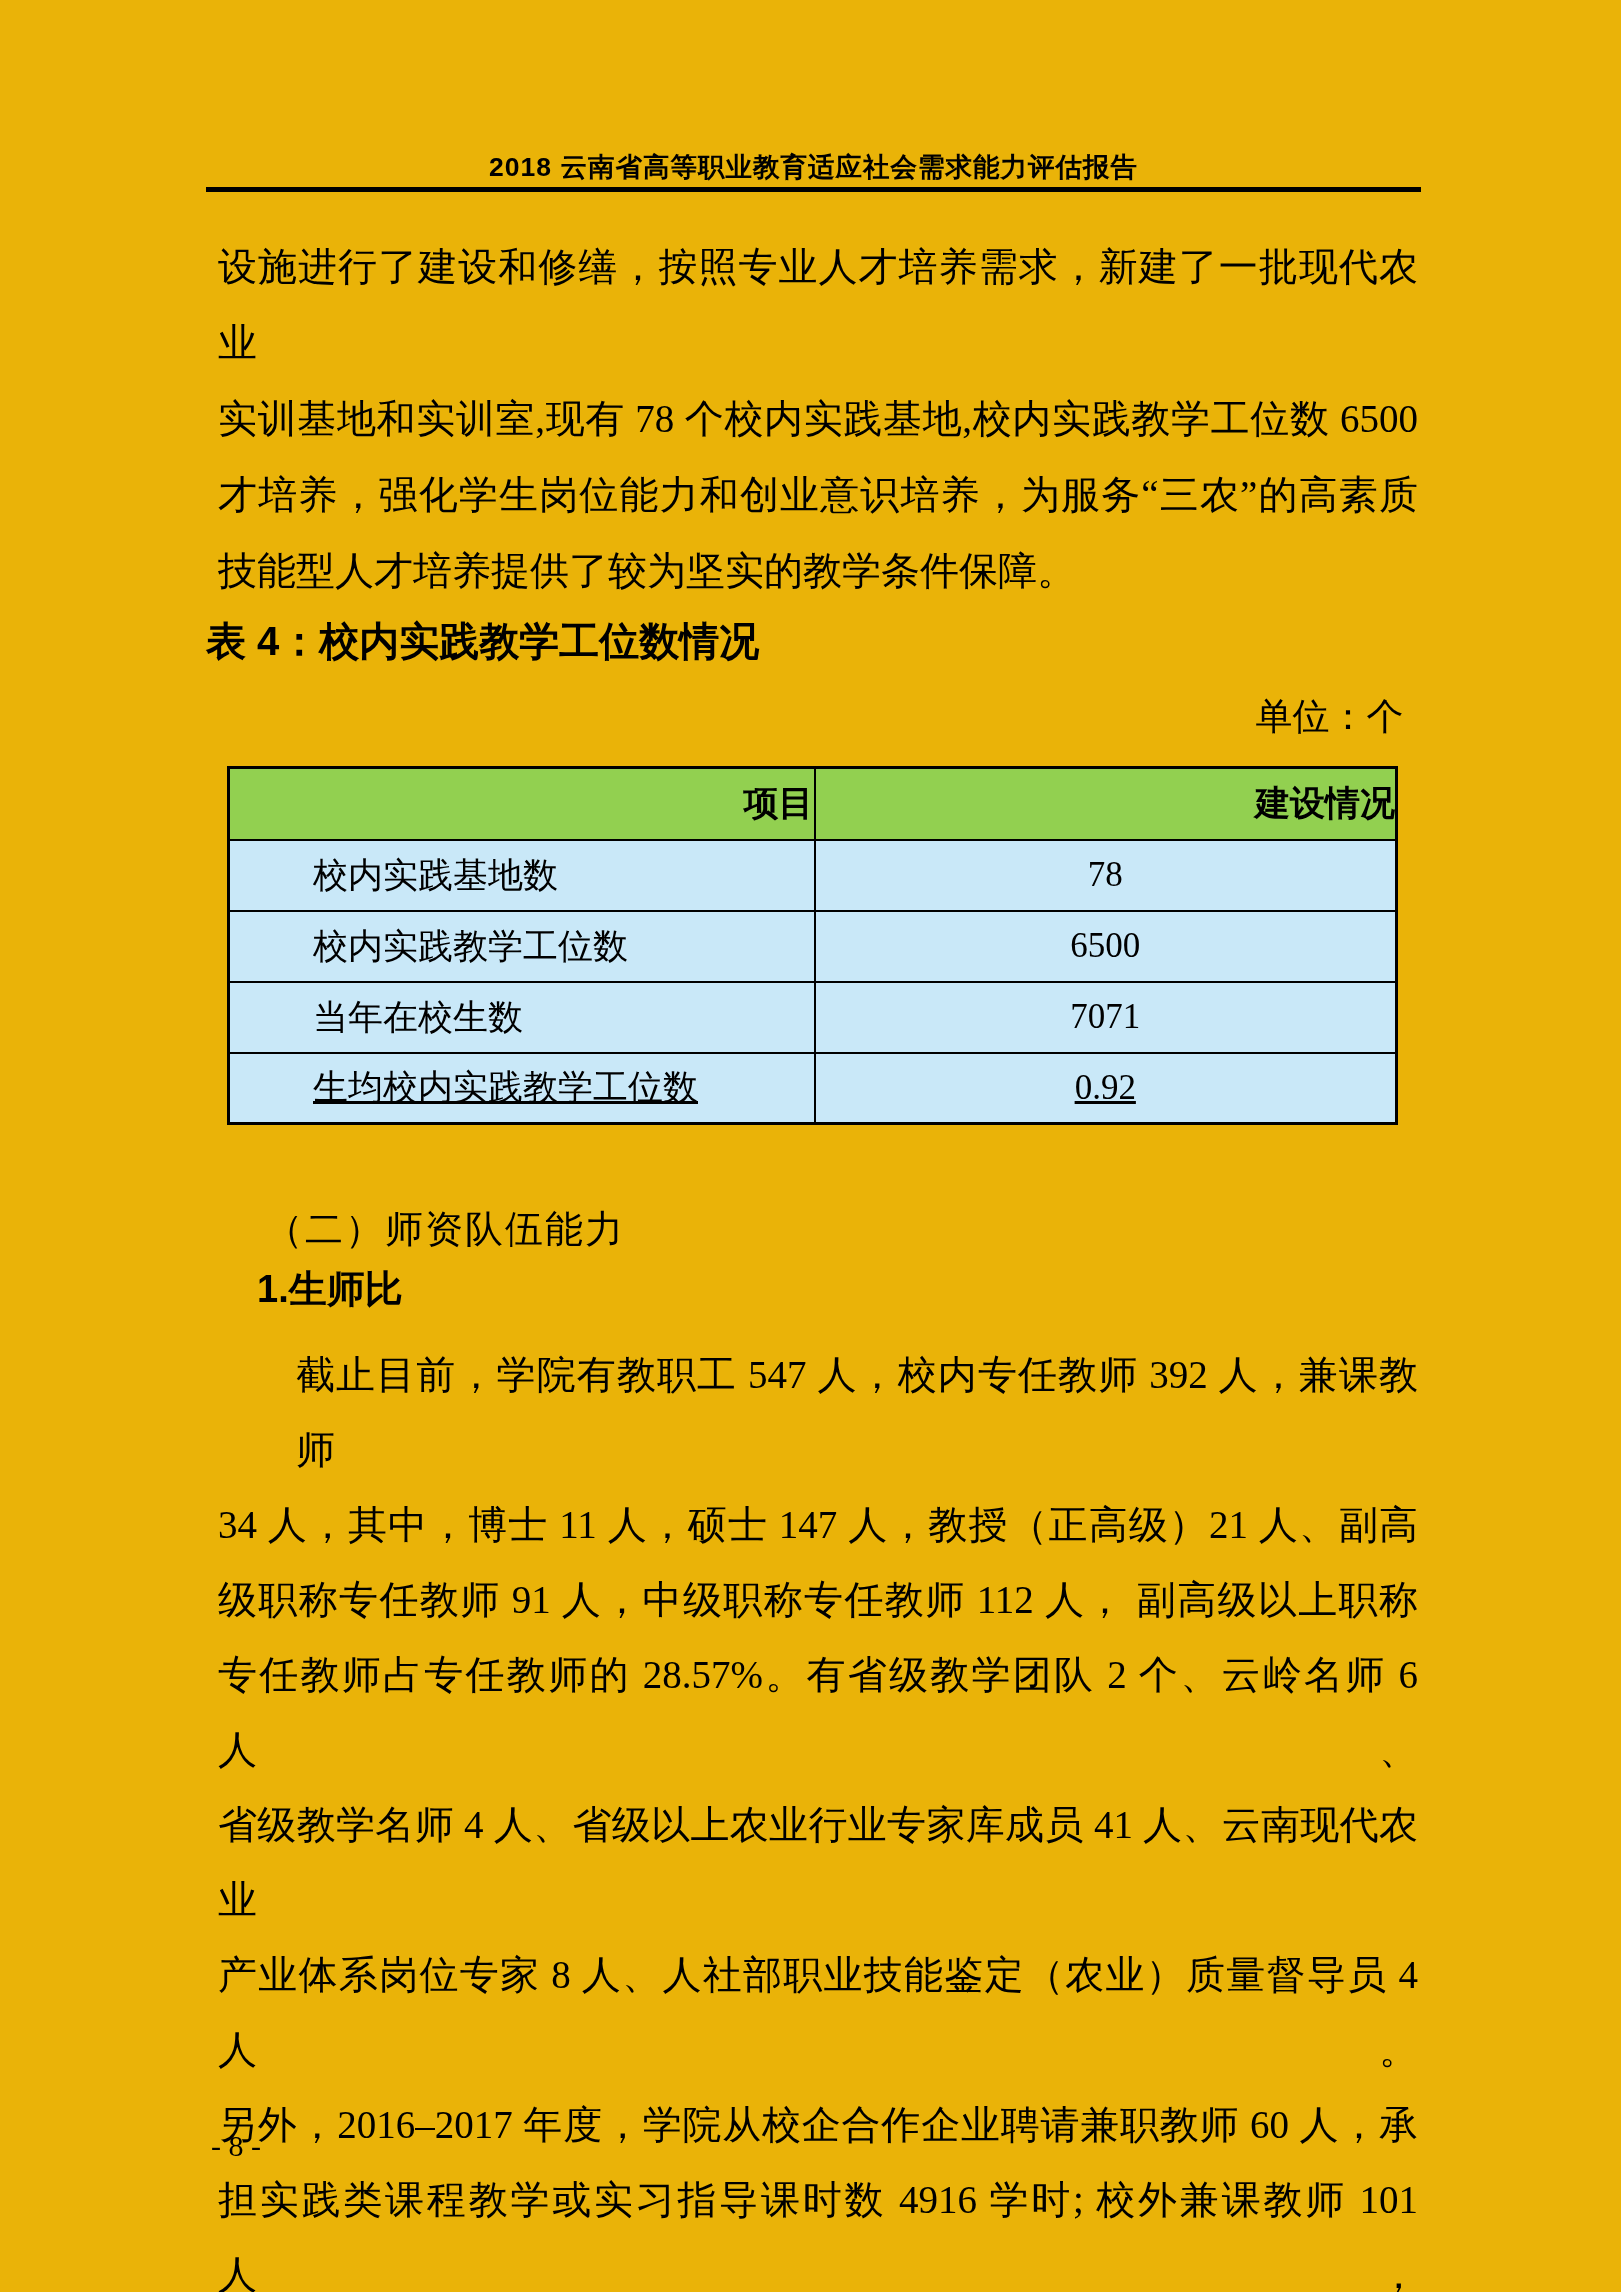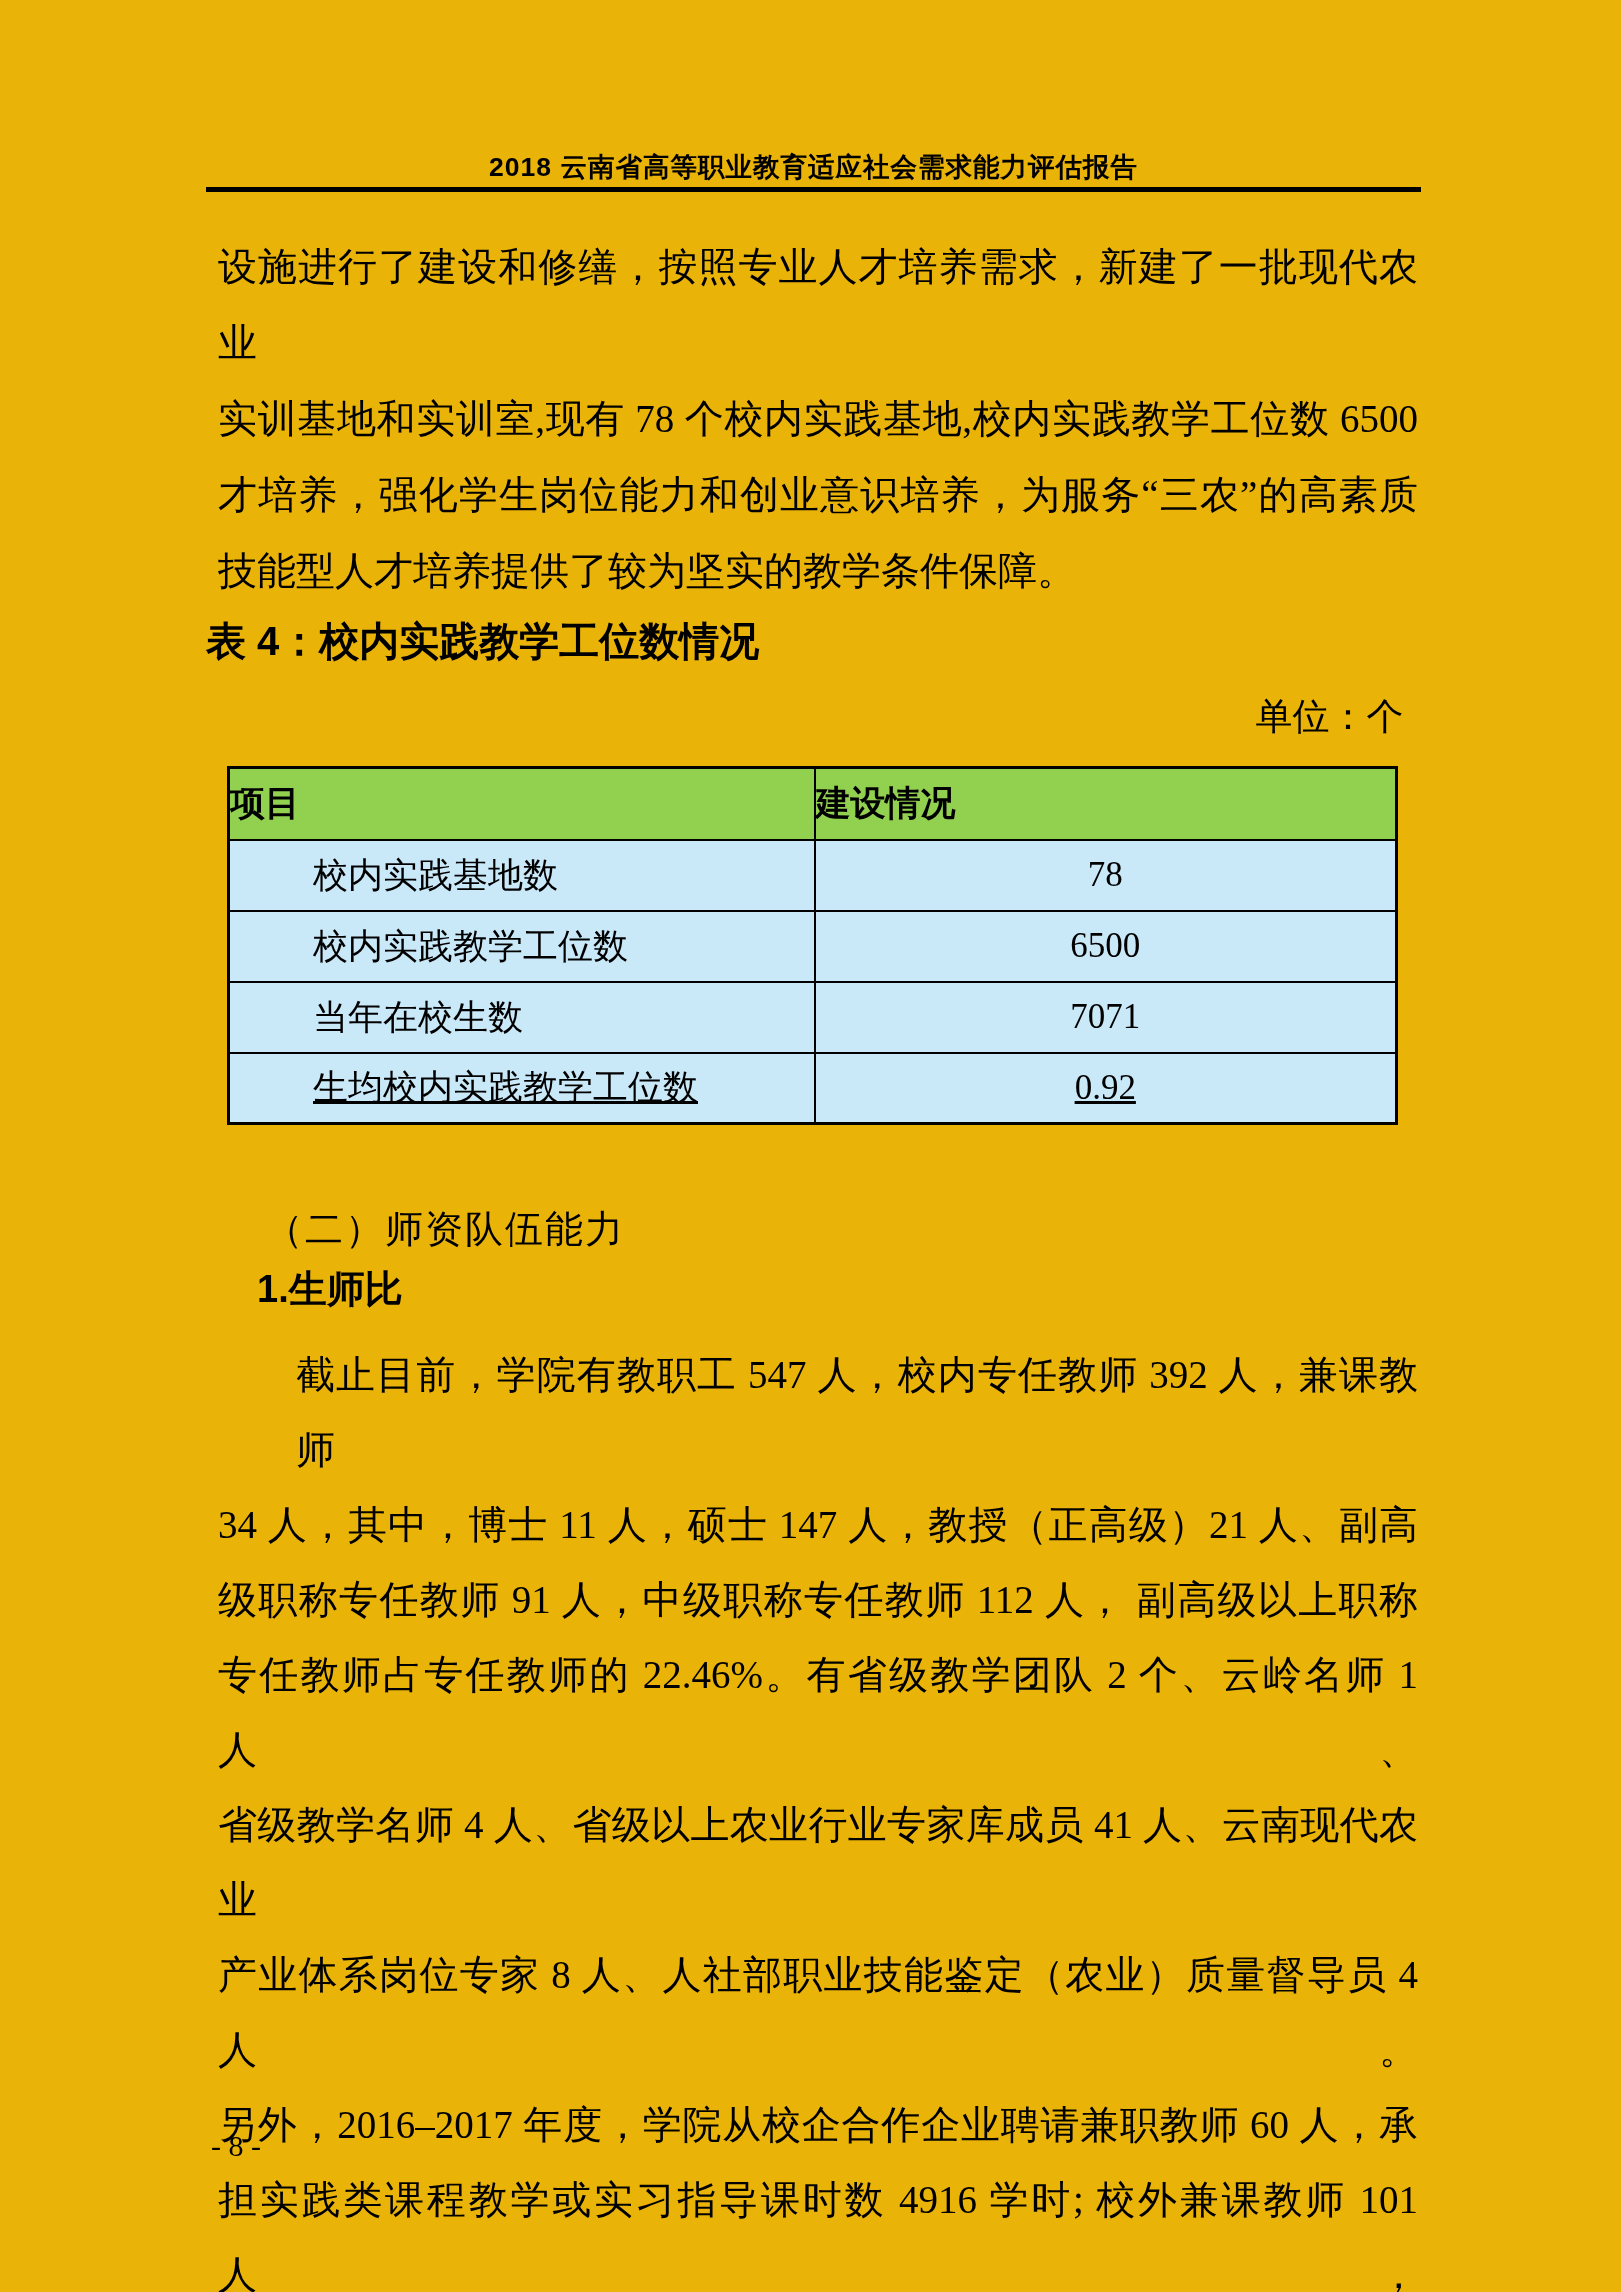--- a/index.html
+++ b/index.html
@@ -55,21 +55,21 @@
     position:absolute;top:766px;left:227px;width:1168px;
     border-collapse:collapse;table-layout:fixed;
   }
   table.data-table td,table.data-table th{
     border:2.9px solid var(--ink);
     font-size:35px;font-weight:normal;vertical-align:middle;
   }
   table.data-table th{
     background:var(--header-bg);height:72px;font-weight:bold;
     font-family:Liberation Serif, serif;
-    text-align:left;
+    text-align:right;
   }
   table.data-table td{
     background:var(--row-bg);height:71px;
   }
   table.data-table td.item{padding-left:83px;text-align:left;}
   table.data-table td.value,table.data-table col{}
   table.data-table td.value{text-align:center;}
   table.data-table td,table.data-table th{border-left-width:2px;border-right-width:2px;}
   table.data-table tr th:first-child,table.data-table tr td:first-child{border-left-width:3.9px;}
   table.data-table tr th:last-child,table.data-table tr td:last-child{border-right-width:3.9px;}
@@ -144,21 +144,21 @@
   </table>
 
   <div class="section-heading">（二）师资队伍能力</div>
 
   <div class="sub-heading">1.生师比</div>
 
   <div class="para para2">
     <div class="jline indent">截止目前，学院有教职工 547 人，校内专任教师 392 人，兼课教师</div>
     <div class="jline">34 人，其中，博士 11 人，硕士 147 人，教授（正高级）21 人、副高</div>
     <div class="jline">级职称专任教师 91 人，中级职称专任教师 112 人， 副高级以上职称</div>
-    <div class="jline">专任教师占专任教师的 22.46%。有省级教学团队 2 个、云岭名师 1 人、</div>
+    <div class="jline">专任教师占专任教师的 28.57%。有省级教学团队 2 个、云岭名师 6 人、</div>
     <div class="jline">省级教学名师 4 人、省级以上农业行业专家库成员 41 人、云南现代农业</div>
     <div class="jline">产业体系岗位专家 8 人、人社部职业技能鉴定（农业）质量督导员 4 人。</div>
     <div class="jline">另外，2016–2017 年度，学院从校企合作企业聘请兼职教师 60 人，承</div>
     <div class="jline">担实践类课程教学或实习指导课时数 4916 学时; 校外兼课教师 101 人，</div>
 
   </div>
 
   <div class="page-number">- 8 -</div>
 
 </div>

